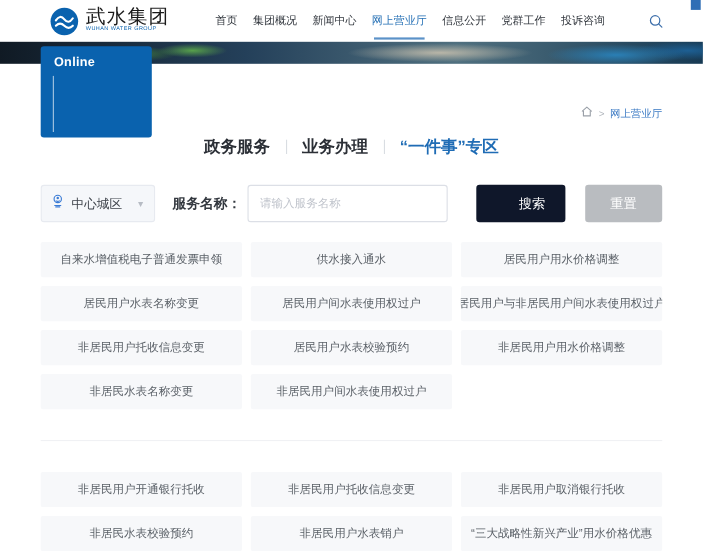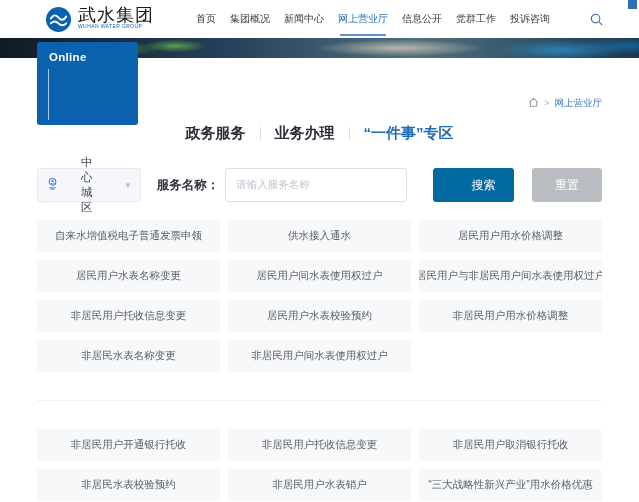--- a/index.html
+++ b/index.html
@@ -42,32 +42,32 @@
     margin-top:38px; height:14px; font-size:9.5px; color:#9aa0a8; }
   .breadcrumb .sep { color:#b0b5bc; font-size:9px; }
   .breadcrumb .current { color:#3a79c3; }
 
   .tabs { display:flex; align-items:center; margin-top:12px; height:22px;justify-content:center; }
   .tab { font-size:15px; font-weight:bold; color:#2b2f36; cursor:pointer; white-space:nowrap; }
   .tab.active { color:#1f6cb5; }
   .tab-sep { width:1px; height:13px; background:#d9dde2; margin:0 14px; }
 
   .search-bar { display:flex; align-items:center; margin-top:24px; height:34px; }
-  .district-select { display:flex; align-items:center; gap:22px; width:106px; height:34px;
+  .district-select { display:flex; align-items:center; gap:6px; width:106px; height:34px;
     background:#f5f7fa; border:1px solid #e7eaf0; border-radius:3px; padding:16px 8px; cursor:pointer; }
   .district-select .d-label { font-size:11.5px; color:#3c4149; flex:1; }
   .chevron { font-size:8px; color:#b7bcc4; }
   .svc-label { font-size:12.5px; font-weight:bold; color:#33383f; margin-left:16px; white-space:nowrap; }
   .svc-input { width:186px; height:34px; border:1px solid #dcdfe6; border-radius:3px;
     margin-left:6px; padding:0 10px; font-size:10.5px; color:#333; outline:none;
-    font-family:Liberation Mono, monospace; }
+    font-family:Liberation Serif, serif; }
   .svc-input::placeholder { color:#c0c4cc; }
   .btn { height:34px; border:none; border-radius:3px; color:#fff; font-size:12px; cursor:pointer;
     font-family:"Liberation Sans","DejaVu Sans",sans-serif; }
-  .btn-search { width:82px; margin-left:26px; background:#0369a1;padding-left:20px; }
+  .btn-search { width:82px; margin-left:26px; background:#0f172a;padding-left:20px; }
   .btn-reset { width:72px; margin-left:18px; background:#b9bcc0; }
 
   .services-grid { display:grid; grid-template-columns:repeat(3,1fr); gap:8px; margin-top:18px; }
   .services-grid.second { margin-top:28px; }
   .service-cell { background:#f7f8fa; border-radius:2px; height:32px; display:flex;
     align-items:center; justify-content:center; font-size:10.5px; color:#595f66;
     cursor:pointer; white-space:nowrap; overflow:hidden; padding:0 4px; }
   .divider { height:1px; background:#f0f1f4; margin-top:28px; }
 </style>
 </head>

